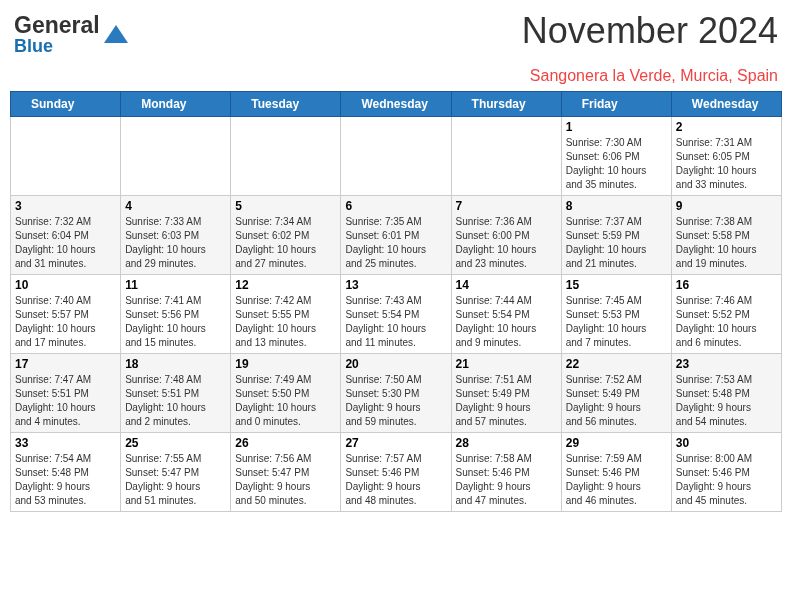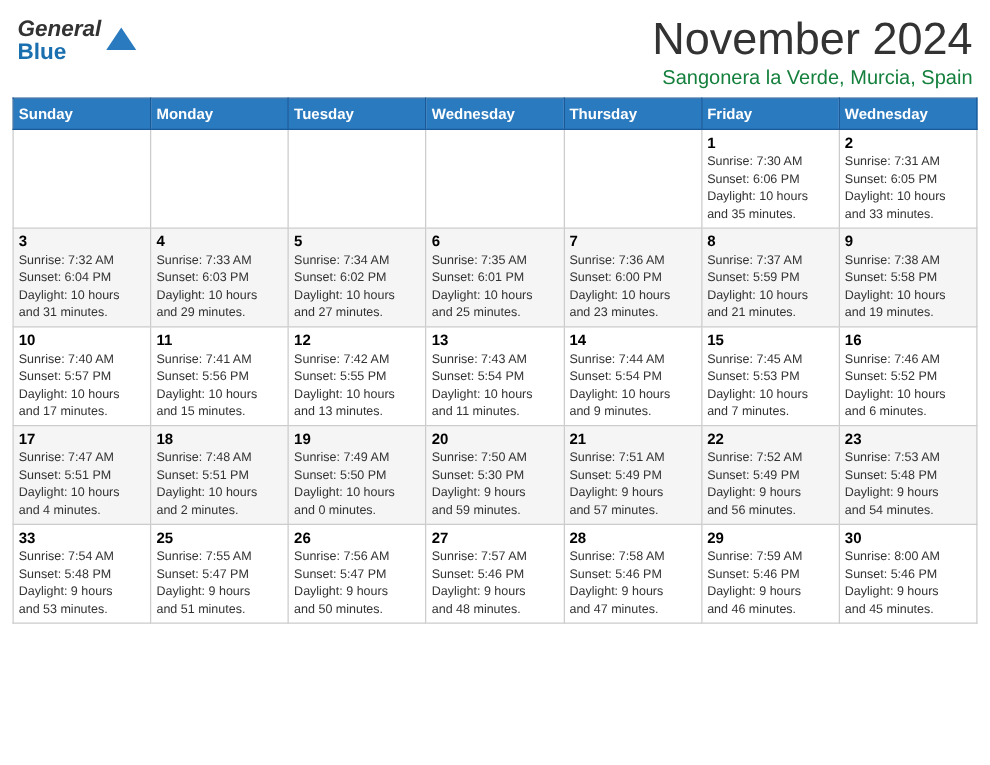--- a/index.html
+++ b/index.html
@@ -21,24 +21,23 @@
       display: flex;
       align-items: center;
       margin-top: 4px;
     }
     .logo-text {
       display: flex;
       flex-direction: column;
       line-height: 1;
     }
     .logo-general {
-      font-size: 18px;
+      font-size: 23px;
       font-weight: bold;
       color: #333;
-      font-style: italic;
     }
     .logo-blue {
       font-size: 18px;
       font-weight: bold;
       color: #1a6faf;
     }
     .logo-icon {
       width: 28px;
       height: 28px;
       margin-left: 2px;
@@ -46,33 +45,33 @@
     .title-block {
       text-align: right;
     }
     .month-title {
       font-size: 36px;
       font-weight: normal;
       color: #333;
     }
     .location-title {
       font-size: 16px;
-      color: #15803d;
-      margin-top: 2px;
+      color: #ef4444;
+      margin-top: 15px;
     }
     .calendar {
       width: 100%;
       border-collapse: collapse;
       font-size: 11px;
     }
     .calendar th {
       background-color: #2a7abf;
       color: white;
       text-align: left;
-      padding: 5px 4px;
+      padding: 5px 20px;
       font-size: 12px;
       font-weight: bold;
       border: 1px solid #1a5a9a;
       margin-left: 44px;
     }
     .calendar td {
       vertical-align: top;
       border: 1px solid #ccc;
       padding: 3px 4px;
       width: 14.28%;

